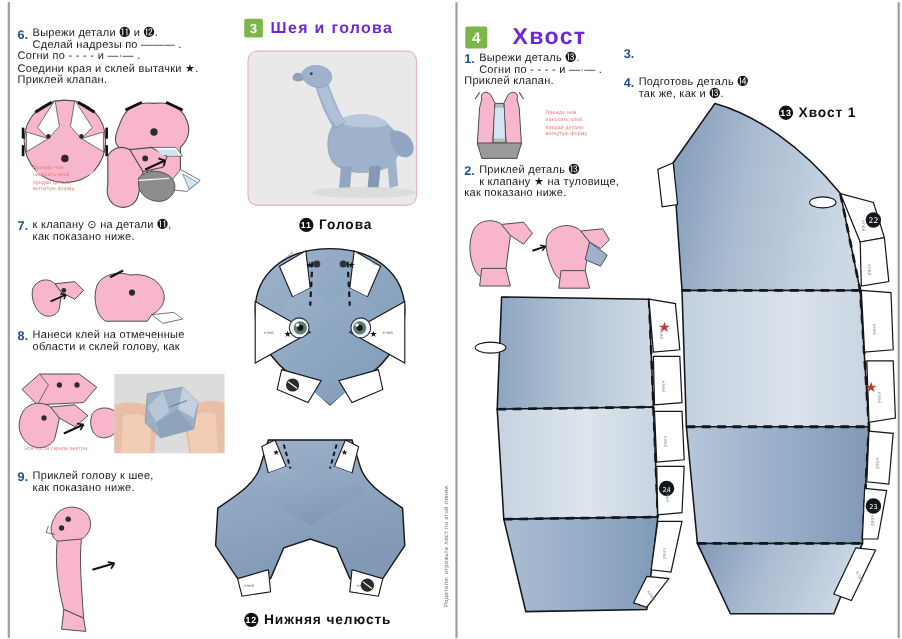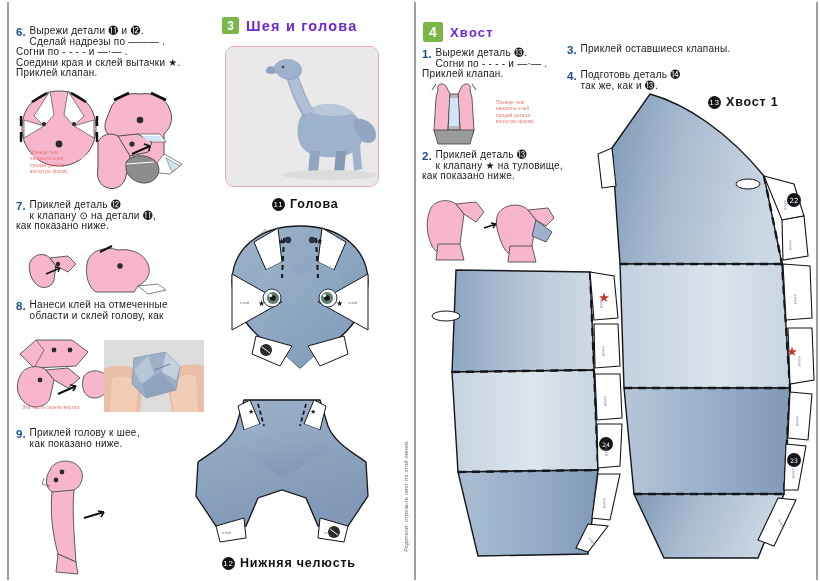--- a/index.html
+++ b/index.html
@@ -31,21 +31,21 @@
     border-radius:2px;
   }
   .sec-badge.big{width:20px;height:20px;font-size:14px;}
   .sec-title{color:#6d28d9;font-weight:bold;letter-spacing:1.2px;}
 
   
   .caption{position:absolute;display:flex;align-items:center;gap:5px;
     font-weight:bold;font-size:12.5px;letter-spacing:.8px;color:#111;}
   .caption .cbullet{
     width:13px;height:13px;border-radius:50%;background:#111;color:#fff;
-    font-size:8px;line-height:13px;text-align:center;display:inline-block;font-weight:normal;
+    font-size:8px;line-height:13px;text-align:center;display:inline-block;font-weight:bold;
   }
 
   
   .photo-frame{
     position:absolute;border:1.3px solid #e7a9bb;border-radius:9px;
     background:#ebebeb;overflow:hidden;
   }
   .photo-inner{position:absolute;inset:0;}
 
   .photo-plain{position:absolute;background:#d8d8d8;overflow:hidden;}
@@ -137,21 +137,20 @@
   <div class="rednote" style="left:30px;top:150px;width:70px;">
     <div>Прежде чем</div>
     <div>наносить клей,</div>
     <div>придай детали</div>
     <div>вогнутую форму.</div>
   </div>
 
   <div class="step" style="left:16px;top:200px;width:190px;">
     <span class="num">7.</span>
     <div class="body">
-      <div>Приклей деталь ⓬</div>
       <div>к клапану ⊙ на детали ⓫,</div>
       <div>как показано ниже.</div>
     </div>
   </div>
 
   <div class="svgbox" style="left:16px;top:240px;width:180px;height:56px;">
     <svg width="180" height="56" viewBox="0 0 180 56">
       <g>
         <path d="M14 22 C18 14 28 12 34 18 L40 26 L38 40 C36 48 26 50 20 44
                  C14 38 12 28 14 22 Z" fill="#f7b6cd" stroke="#4d4d4d" stroke-width=".9"></path>
@@ -367,37 +366,34 @@
     </svg>
   </div>
 
   <div class="caption" style="left:222px;top:556px;">
     <span class="cbullet">12</span>
     <span>Нижняя челюсть</span>
   </div>
 
   <div class="sec-head" style="left:423px;top:22px;">
     <span class="sec-badge big">4</span>
-    <span class="sec-title" style="font-size:13px;">Хвост</span>
+    <span class="sec-title" style="font-size:21px;margin-left:16px;">Хвост</span>
   </div>
 
   <div class="step" style="left:422px;top:48px;width:140px;">
     <span class="num">1.</span>
     <div class="body">
       <div>Вырежи деталь ⓭.</div>
       <div>Согни по - - - - и —·— .</div>
       <div>Приклей клапан.</div>
     </div>
   </div>
 
   <div class="step" style="left:567px;top:44px;width:180px;">
     <span class="num">3.</span>
-    <div class="body">
-      <div>Приклей оставшиеся клапаны.</div>
-    </div>
   </div>
 
   <div class="step" style="left:567px;top:70px;width:180px;">
     <span class="num">4.</span>
     <div class="body">
       <div>Подготовь деталь ⓮</div>
       <div>так же, как и ⓭.</div>
     </div>
   </div>
 

